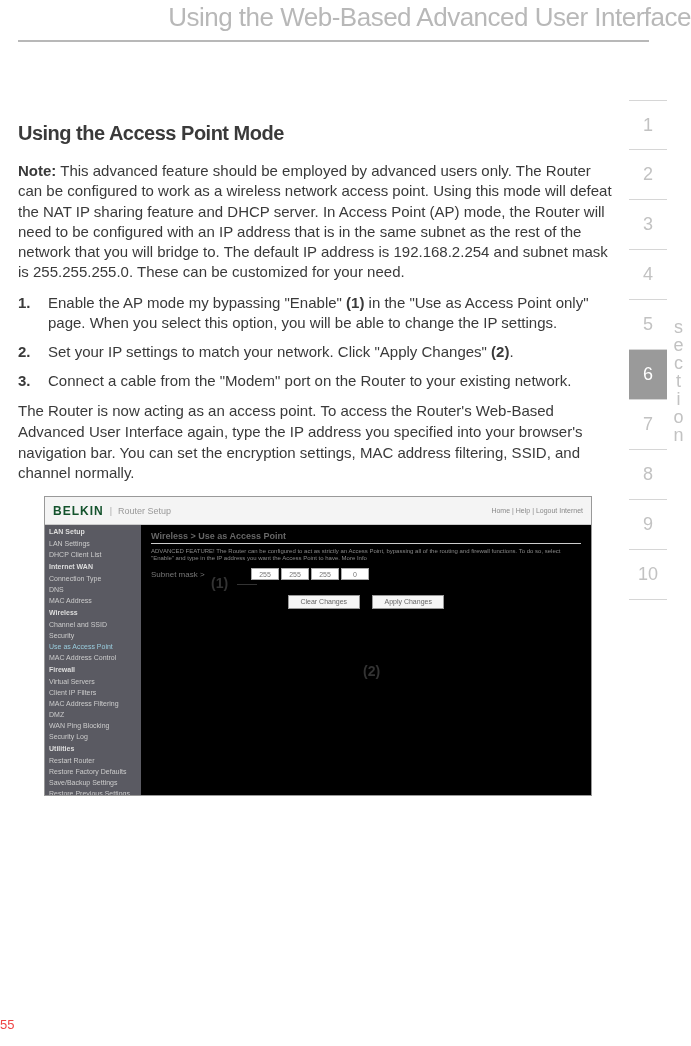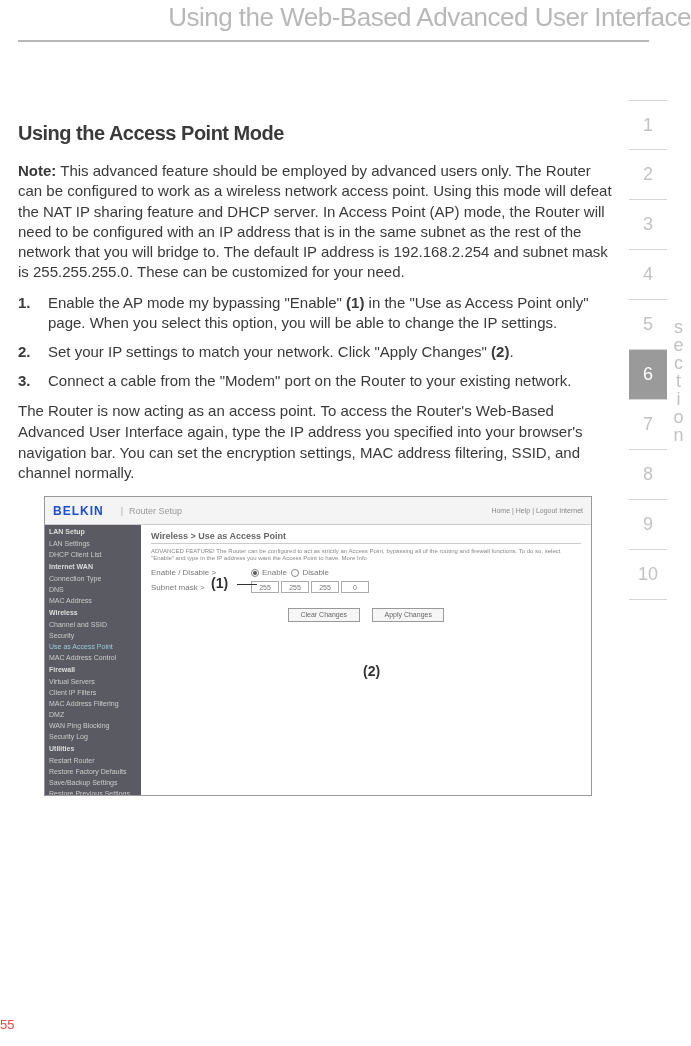--- a/index.html
+++ b/index.html
@@ -123,21 +123,21 @@
   .ss-topbar {
     height: 28px;
     background: #f4f4f4;
     border-bottom: 1px solid #ccc;
     display:flex;
     align-items:center;
     padding: 0 8px;
     font-size: 9px;
     color:#777;
   }
-  .ss-brand { font-weight:700; font-size:12px; letter-spacing:1px; color:#1d4ed8; margin-right:17px;}
+  .ss-brand { font-weight:700; font-size:12px; letter-spacing:1px; color:#14532d; margin-right:6px;}
   .ss-brand-sep { color:#aaa; margin-right:6px; }
   .ss-sub { color:#999; font-size:9px; }
   .ss-toplinks { margin-left:auto; font-size:7px; color:#888; }
   .ss-sidebar {
     position:absolute;
     top:28px; left:0; bottom:0;
     width: 96px;
     background: #5a5a62;
   }
   .ss-side-item {
@@ -146,21 +146,21 @@
     padding: 2px 4px;
     border-bottom: 0;
     white-space: nowrap;
     overflow:hidden;
   }
   .ss-side-head { font-weight:700; color:#ddd; font-size:7px; padding:3px 4px;}
   .ss-side-item.hl { color:#9cd; }
   .ss-main {
     position:absolute;
     top:28px; left:96px; right:0; bottom:0;
-    background:#ffffff;
+    background:#000000;
     padding: 6px 10px;
   }
   .ss-crumb {
     font-size:9px; font-weight:700; color:#666;
     border-bottom:1px solid #ccc;
     padding-bottom:2px;
     margin-bottom:4px;
   }
   .ss-warn {
     font-size:6px;
@@ -273,26 +273,20 @@
       <div class="ss-side-item">Restart Router</div>
       <div class="ss-side-item">Restore Factory Defaults</div>
       <div class="ss-side-item">Save/Backup Settings</div>
       <div class="ss-side-item">Restore Previous Settings</div>
 
     </div>
     <div class="ss-main">
       <div class="ss-crumb">Wireless &gt; Use as Access Point</div>
       <div class="ss-warn">ADVANCED FEATURE! The Router can be configured to act as strictly an Access Point, bypassing all of the routing and firewall functions. To do so, select "Enable" and type in the IP address you want the Access Point to have. More Info</div>
       <div class="ss-row">
-        <span class="lbl">Enable / Disable &gt;</span>
-        <span class="ss-radio on"></span><span>Enable</span>
-        &nbsp;&nbsp;
-        <span class="ss-radio"></span><span>Disable</span>
-      </div>
-      <div class="ss-row">
         <span class="lbl">Subnet mask &gt;</span>
         <span class="ss-ip-box">255</span>
         <span class="ss-ip-box">255</span>
         <span class="ss-ip-box">255</span>
         <span class="ss-ip-box">0</span>
       </div>
       <div class="ss-btnrow">
         <span class="ss-btn">Clear Changes</span>
         <span class="ss-btn">Apply Changes</span>
       </div>

